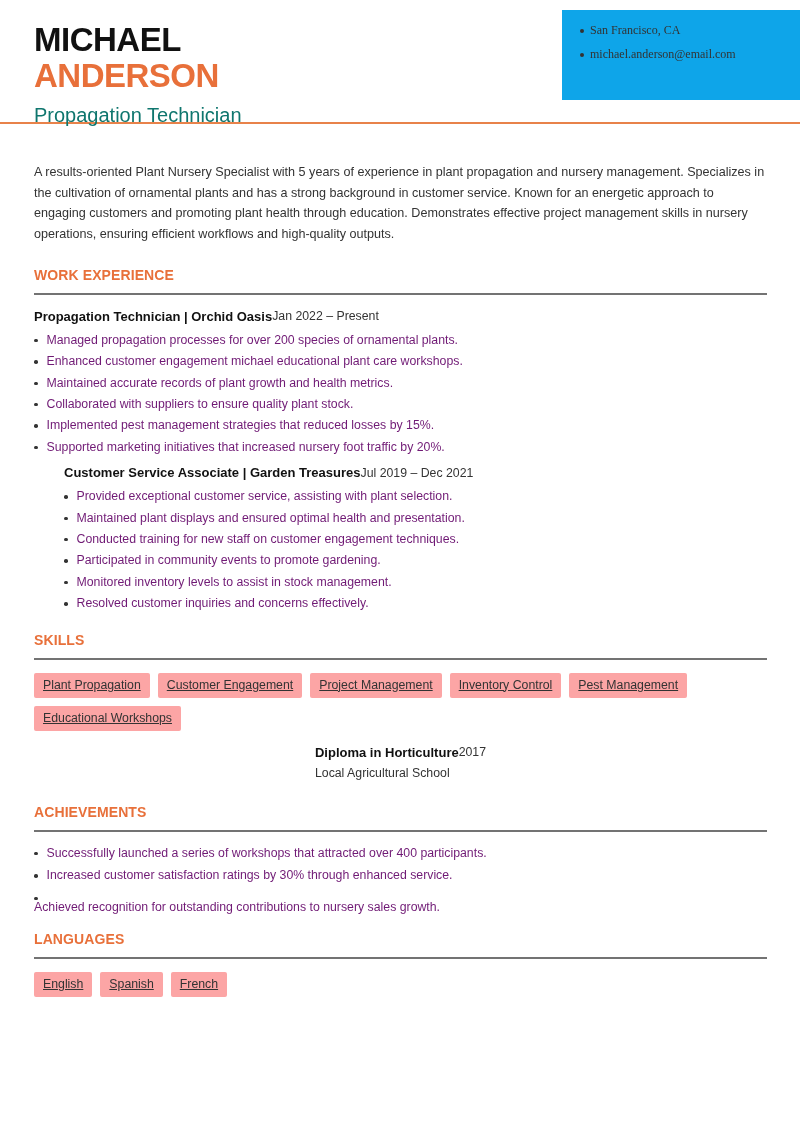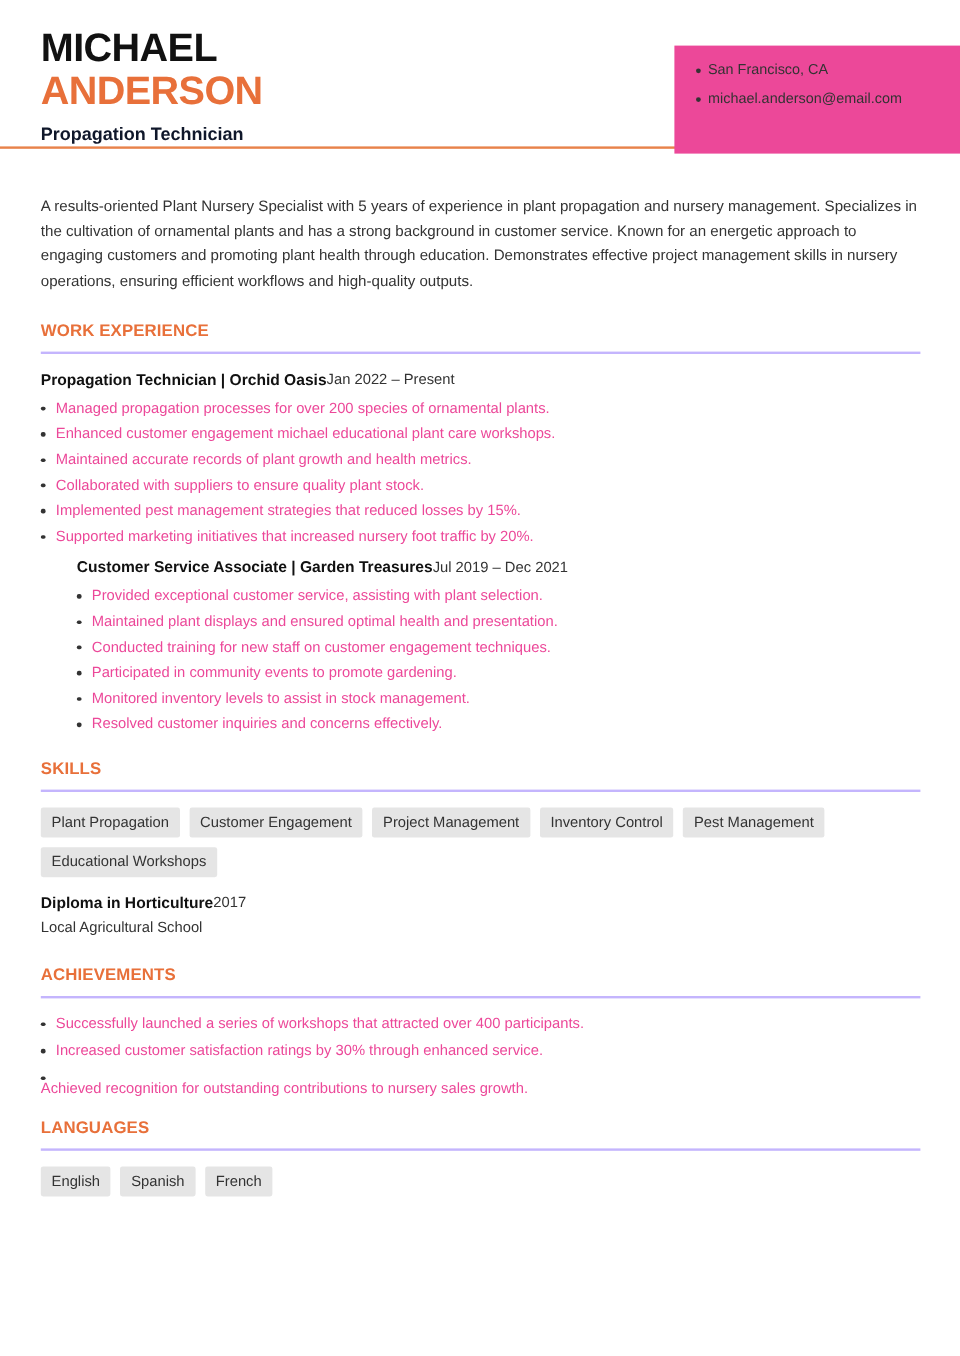--- a/index.html
+++ b/index.html
@@ -3,43 +3,43 @@
   <meta charset="utf-8">
   <style>
     * { box-sizing: border-box; margin: 0; padding: 0; }
     html, body { width: 800px; height: 1130px; background: #ffffff; }
     body { font-family: "Liberation Sans", "DejaVu Sans", sans-serif; color: #222; position: relative; overflow: hidden; }
 
     .header { position: relative; height: 124px; border-bottom: 2px solid #e8824a; }
     .name-block { position: absolute; left: 34px; top: 22px; }
     .first-name { font-size: 33px; font-weight: 700; color: #111; line-height: 36px; letter-spacing: -0.5px; }
     .last-name { font-size: 33px; font-weight: 700; color: #e8703a; line-height: 36px; letter-spacing: -0.5px; }
-    .job-title { font-size: 15px; color: #0f172a; margin-top: 10px; font-weight: bold; }
+    .job-title { font-size: 20px; color: #0f766e; margin-top: 10px; }
 
-    .contact-box { position: absolute; left: 562px; top: 38px; width: 238px; height: 90px; background: #ec4899; padding: 13px 0 0 18px; }
+    .contact-box { position: absolute; left: 562px; top: 10px; width: 238px; height: 90px; background: #0ea5e9; padding: 13px 0 0 18px; font-family: Liberation Serif, serif; }
     .contact-item { font-size: 12px; color: #333; height: 23.5px; display: flex; align-items: flex-start; }
     .bullet { display: inline-block; width: 4px; height: 4px; background: #333; border-radius: 50%; margin-right: 6px; margin-top: 6px; flex-shrink: 0; }
 
     .content { position: absolute; left: 34px; top: 162px; width: 733px; }
     .summary { font-size: 12.6px; line-height: 20.7px; color: #333; }
 
-    .section-title { font-size: 14px; font-weight: 700; color: #e8703a; margin-top: 22px; padding-bottom: 10px; border-bottom: 2px solid #c4b5fd; letter-spacing: 0.1px; }
+    .section-title { font-size: 14px; font-weight: 700; color: #e8703a; margin-top: 22px; padding-bottom: 10px; border-bottom: 2px solid #737373; letter-spacing: 0.1px; }
 
     .job { margin-top: 14px; }
     .job-head { display: flex; justify-content: flex-start; align-items: center; }
     .job-role { font-size: 13px; font-weight: 700; color: #111; }
     .job-date { font-size: 12.3px; color: #333; }
     .bullets { list-style: none; margin-top: 9px; }
-    .bullets li { display: flex; font-size: 12.3px; color: #ec4899; height: 21.4px; line-height: 14px; }
+    .bullets li { display: flex; font-size: 12.3px; color: #701a75; height: 21.4px; line-height: 14px; }
     .bullets li .bullet { margin-top: 6px; margin-right: 9px; width: 3.5px; height: 3.5px; }
 
     .chips { display: flex; flex-wrap: wrap; gap: 8px 8px; margin-top: 13px; }
-    .chip { background: #e5e5e5; font-size: 12.3px; color: #333; padding: 6px 9px; border-radius: 2px; line-height: 13px; }
+    .chip { background: #fca5a5; font-size: 12.3px; color: #333; padding: 6px 9px; border-radius: 2px; line-height: 13px; text-decoration: underline; }
 
-    .edu-row { margin-top: 14px; display: flex; justify-content: flex-start; }
+    .edu-row { margin-top: 14px; display: flex; justify-content: center; }
     .edu-degree { font-size: 13px; font-weight: 700; color: #111; }
     .edu-school { font-size: 12.3px; color: #333; margin-top: 6px; }
     .edu-year { font-size: 12.3px; color: #333; }
   </style>
 </head>
 <body>
 
 <div class="header">
   <div class="name-block">
     <div class="first-name">MICHAEL</div>

